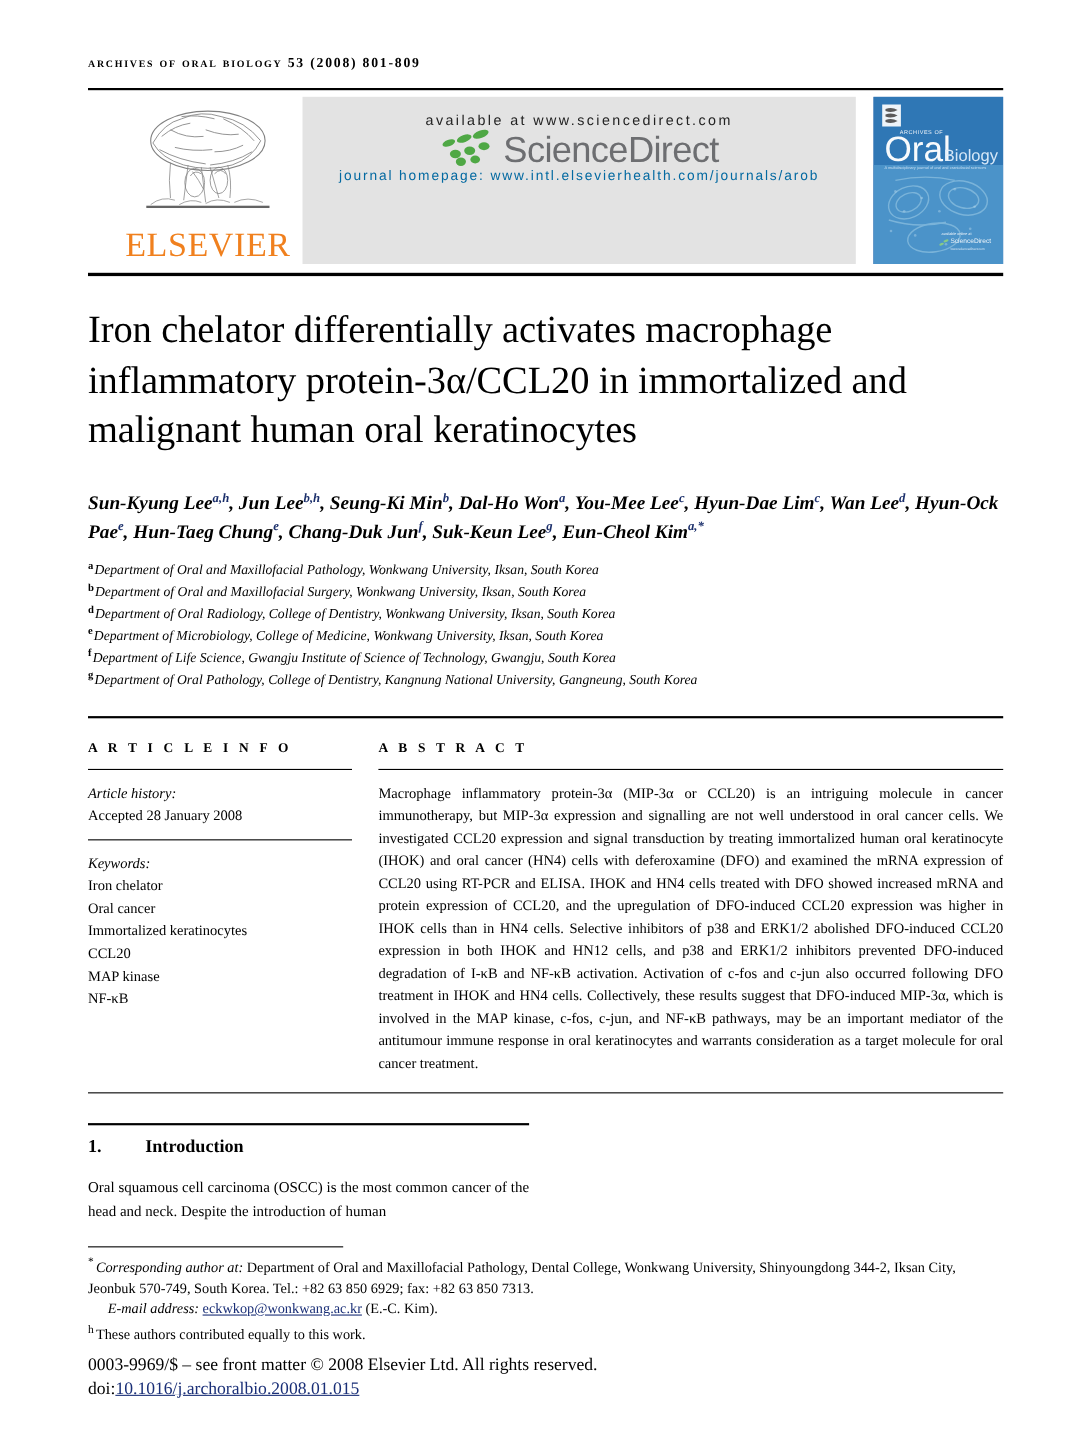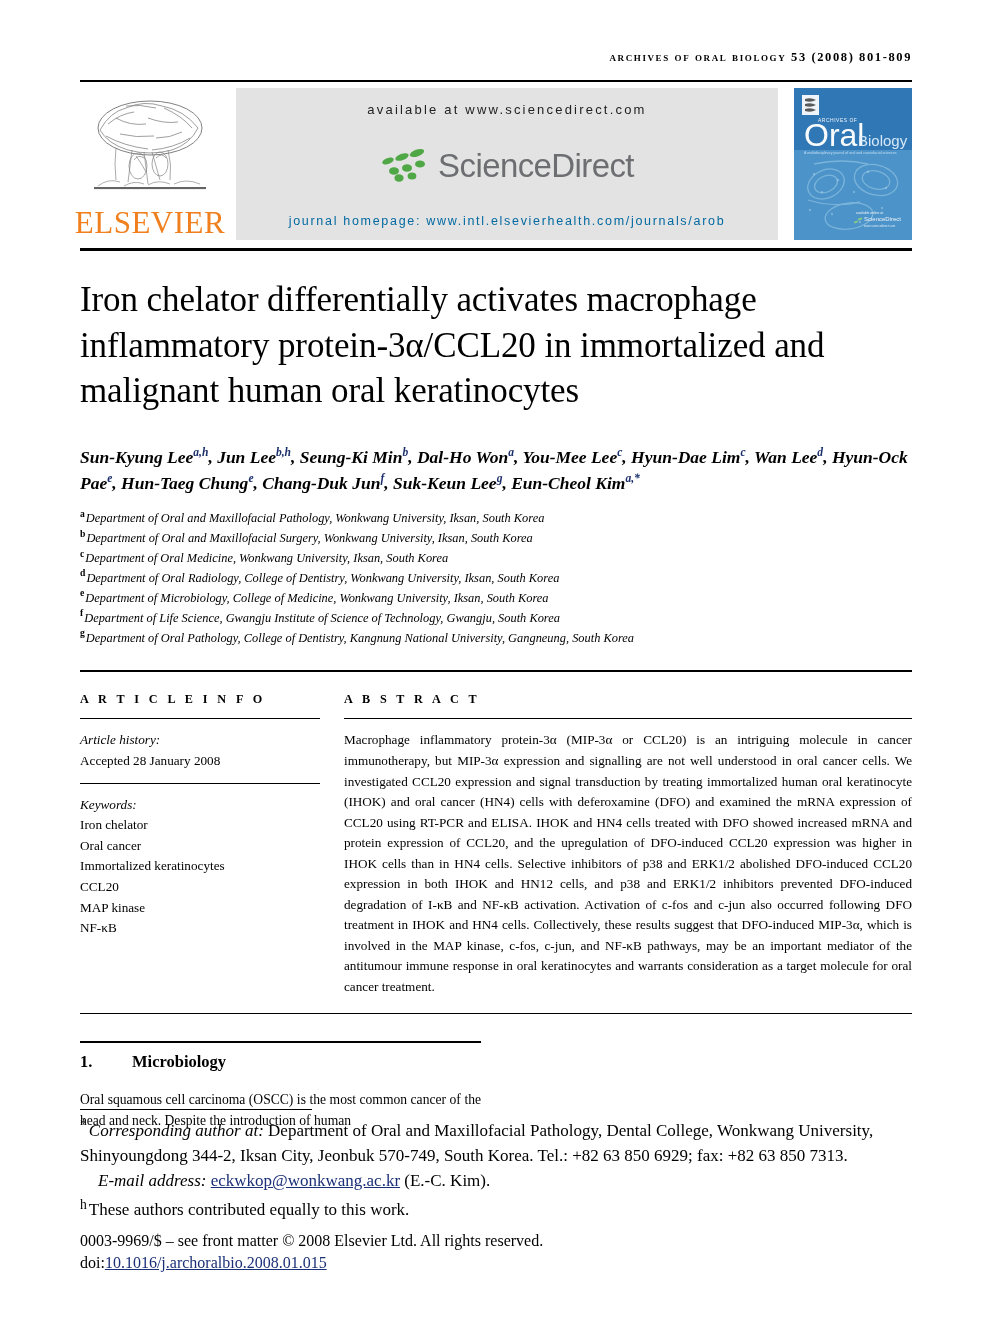--- a/index.html
+++ b/index.html
@@ -17,21 +17,21 @@
   .page {
     position: relative;
     width: 992px;
     height: 1323px;
     box-sizing: border-box;
     padding: 0 80px;
   }
 
   
   .running-head {
-    text-align: right;
+    text-align: left;
     font-family: "Liberation Serif", serif;
     font-weight: bold;
     font-size: 12.5px;
     letter-spacing: 1.6px;
     padding-top: 50px;
     font-variant: small-caps;
     text-transform: lowercase;
   }
   .running-head .nocaps { font-variant: normal; text-transform: none; }
 
@@ -48,38 +48,39 @@
     margin-top: 6px;
   }
   .elsevier-logo {
     width: 140px;
     flex: 0 0 140px;
     display: flex;
     flex-direction: column;
     justify-content: flex-end;
     align-items: center;
     padding-bottom: 2px;
+    margin-left: 39px;
   }
   .tree-svg { display:block; }
   .elsevier-word {
     font-family: "Liberation Serif", serif;
     color: #f0801e;
     font-size: 31px;
     letter-spacing: 0.5px;
     line-height: 1;
     margin-top: 1px;
   }
   .sd-band {
     flex: 1 1 auto;
     background: #e3e3e3;
     margin-left: 16px;
     margin-right: 16px;
     display: flex;
     flex-direction: column;
-    justify-content: space-between;
+    justify-content: flex-start;
     align-items: center;
     padding: 14px 0 12px 0;
   }
   .avail-line {
     font-family: "Liberation Sans", sans-serif;
     font-size: 13px;
     letter-spacing: 2.2px;
     color: #222;
   }
   .sd-logo-row {
@@ -256,21 +257,21 @@
     right: 80px;
     bottom: 48px;
   }
   .foot-rule {
     border-top: 1px solid #000;
     width: 232px;
     margin-bottom: 8px;
   }
   .fn {
     font-family: "Liberation Serif", serif;
-    font-size: 17px;
+    font-size: 13px;
     line-height: 1.48;
   }
   .fn .marker {
     vertical-align: super;
     font-size: 0.8em;
     line-height: 0;
     margin-right: 2px;
   }
   .fn-italic { font-style: italic; }
   .fn-indent { padding-left: 18px; }
@@ -414,21 +415,20 @@
     <span>Iron chelator differentially activates macrophage</span><br>
     <span>inflammatory protein-3α/CCL20 in immortalized and</span><br>
     <span>malignant human oral keratinocytes</span>
   </h1>
 
   <div class="authors">Sun-Kyung Lee<sup>a,h</sup>, Jun Lee<sup>b,h</sup>, Seung-Ki Min<sup>b</sup>, Dal-Ho Won<sup>a</sup>, You-Mee Lee<sup>c</sup>, Hyun-Dae Lim<sup>c</sup>, Wan Lee<sup>d</sup>, Hyun-Ock Pae<sup>e</sup>, Hun-Taeg Chung<sup>e</sup>, Chang-Duk Jun<sup>f</sup>, Suk-Keun Lee<sup>g</sup>, Eun-Cheol Kim<sup>a,*</sup></div>
 
   <div class="affiliations">
     <div class="aff"><sup>a</sup><span>Department of Oral and Maxillofacial Pathology, Wonkwang University, Iksan, South Korea</span></div>
     <div class="aff"><sup>b</sup><span>Department of Oral and Maxillofacial Surgery, Wonkwang University, Iksan, South Korea</span></div>
-    <div class="aff"><sup>c</sup><span>Department of Oral Medicine, Wonkwang University, Iksan, South Korea</span></div>
     <div class="aff"><sup>d</sup><span>Department of Oral Radiology, College of Dentistry, Wonkwang University, Iksan, South Korea</span></div>
     <div class="aff"><sup>e</sup><span>Department of Microbiology, College of Medicine, Wonkwang University, Iksan, South Korea</span></div>
     <div class="aff"><sup>f</sup><span>Department of Life Science, Gwangju Institute of Science of Technology, Gwangju, South Korea</span></div>
     <div class="aff"><sup>g</sup><span>Department of Oral Pathology, College of Dentistry, Kangnung National University, Gangneung, South Korea</span></div>
   </div>
 
   <div class="rule-thick3"></div>
 
   <div class="info-abstract">
 
@@ -459,21 +459,21 @@
 
   </div>
 
   <div class="hairline-bottom"></div>
 
   <div class="body-cols">
     <div class="body-col">
       <div class="sec-rule"></div>
       <div class="sec-title">
         <span class="sec-num">1.</span>
-        <span>Microbiology</span>
+        <span>Introduction</span>
       </div>
       <div class="body-text">Oral squamous cell carcinoma (OSCC) is the most common cancer of the head and neck. Despite the introduction of human</div>
     </div>
     <div class="body-col">
       <div class="col-spacer-top"></div>
     </div>
   </div>
 
   <div class="footnotes">
     <div class="foot-rule"></div>

